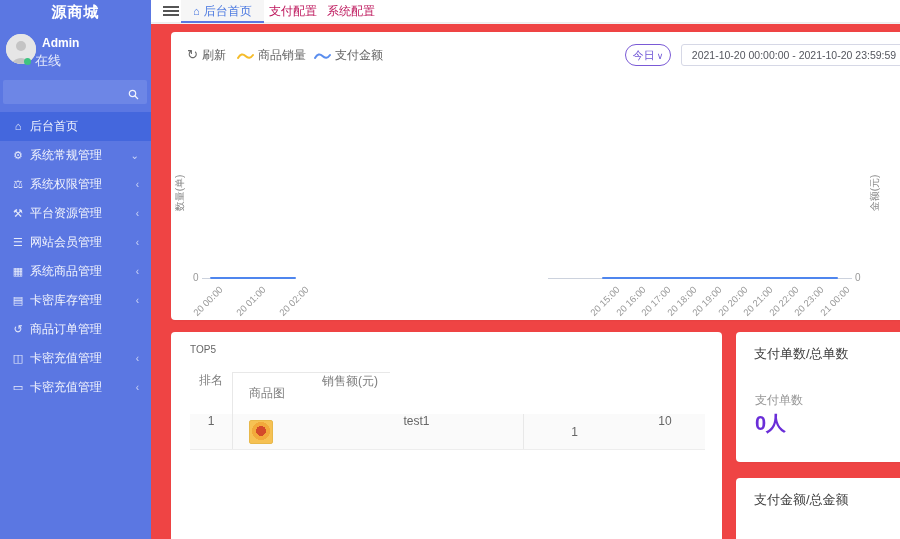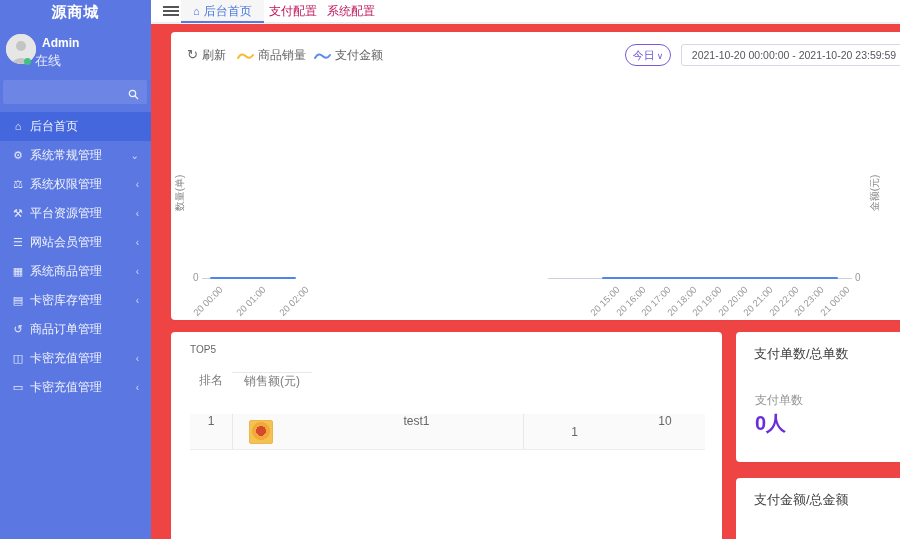--- a/index.html
+++ b/index.html
@@ -234,20 +234,21 @@
         <span class="xlab" style="left:303px;top:208px;">21 00:00</span>
       </div>
     </div>
   </div>
 
   <div class="card card-top5">
     <div class="t5title">TOP5</div>
     <div class="t5table">
       <div class="trow thead">
         <div class="tc tc1">排名</div>
+        <div class="tc2">商品图</div>
         <div class="tc tc5">销售额(元)</div>
       </div>
       <div class="trow tdata">
         <div class="tc tc1">1</div>
         <div class="tc2">
           <span class="prodimg"></span>
         </div>
         <div class="tc tc3">test1</div>
         <div class="tc4">1</div>
         <div class="tc tc5">10</div>

